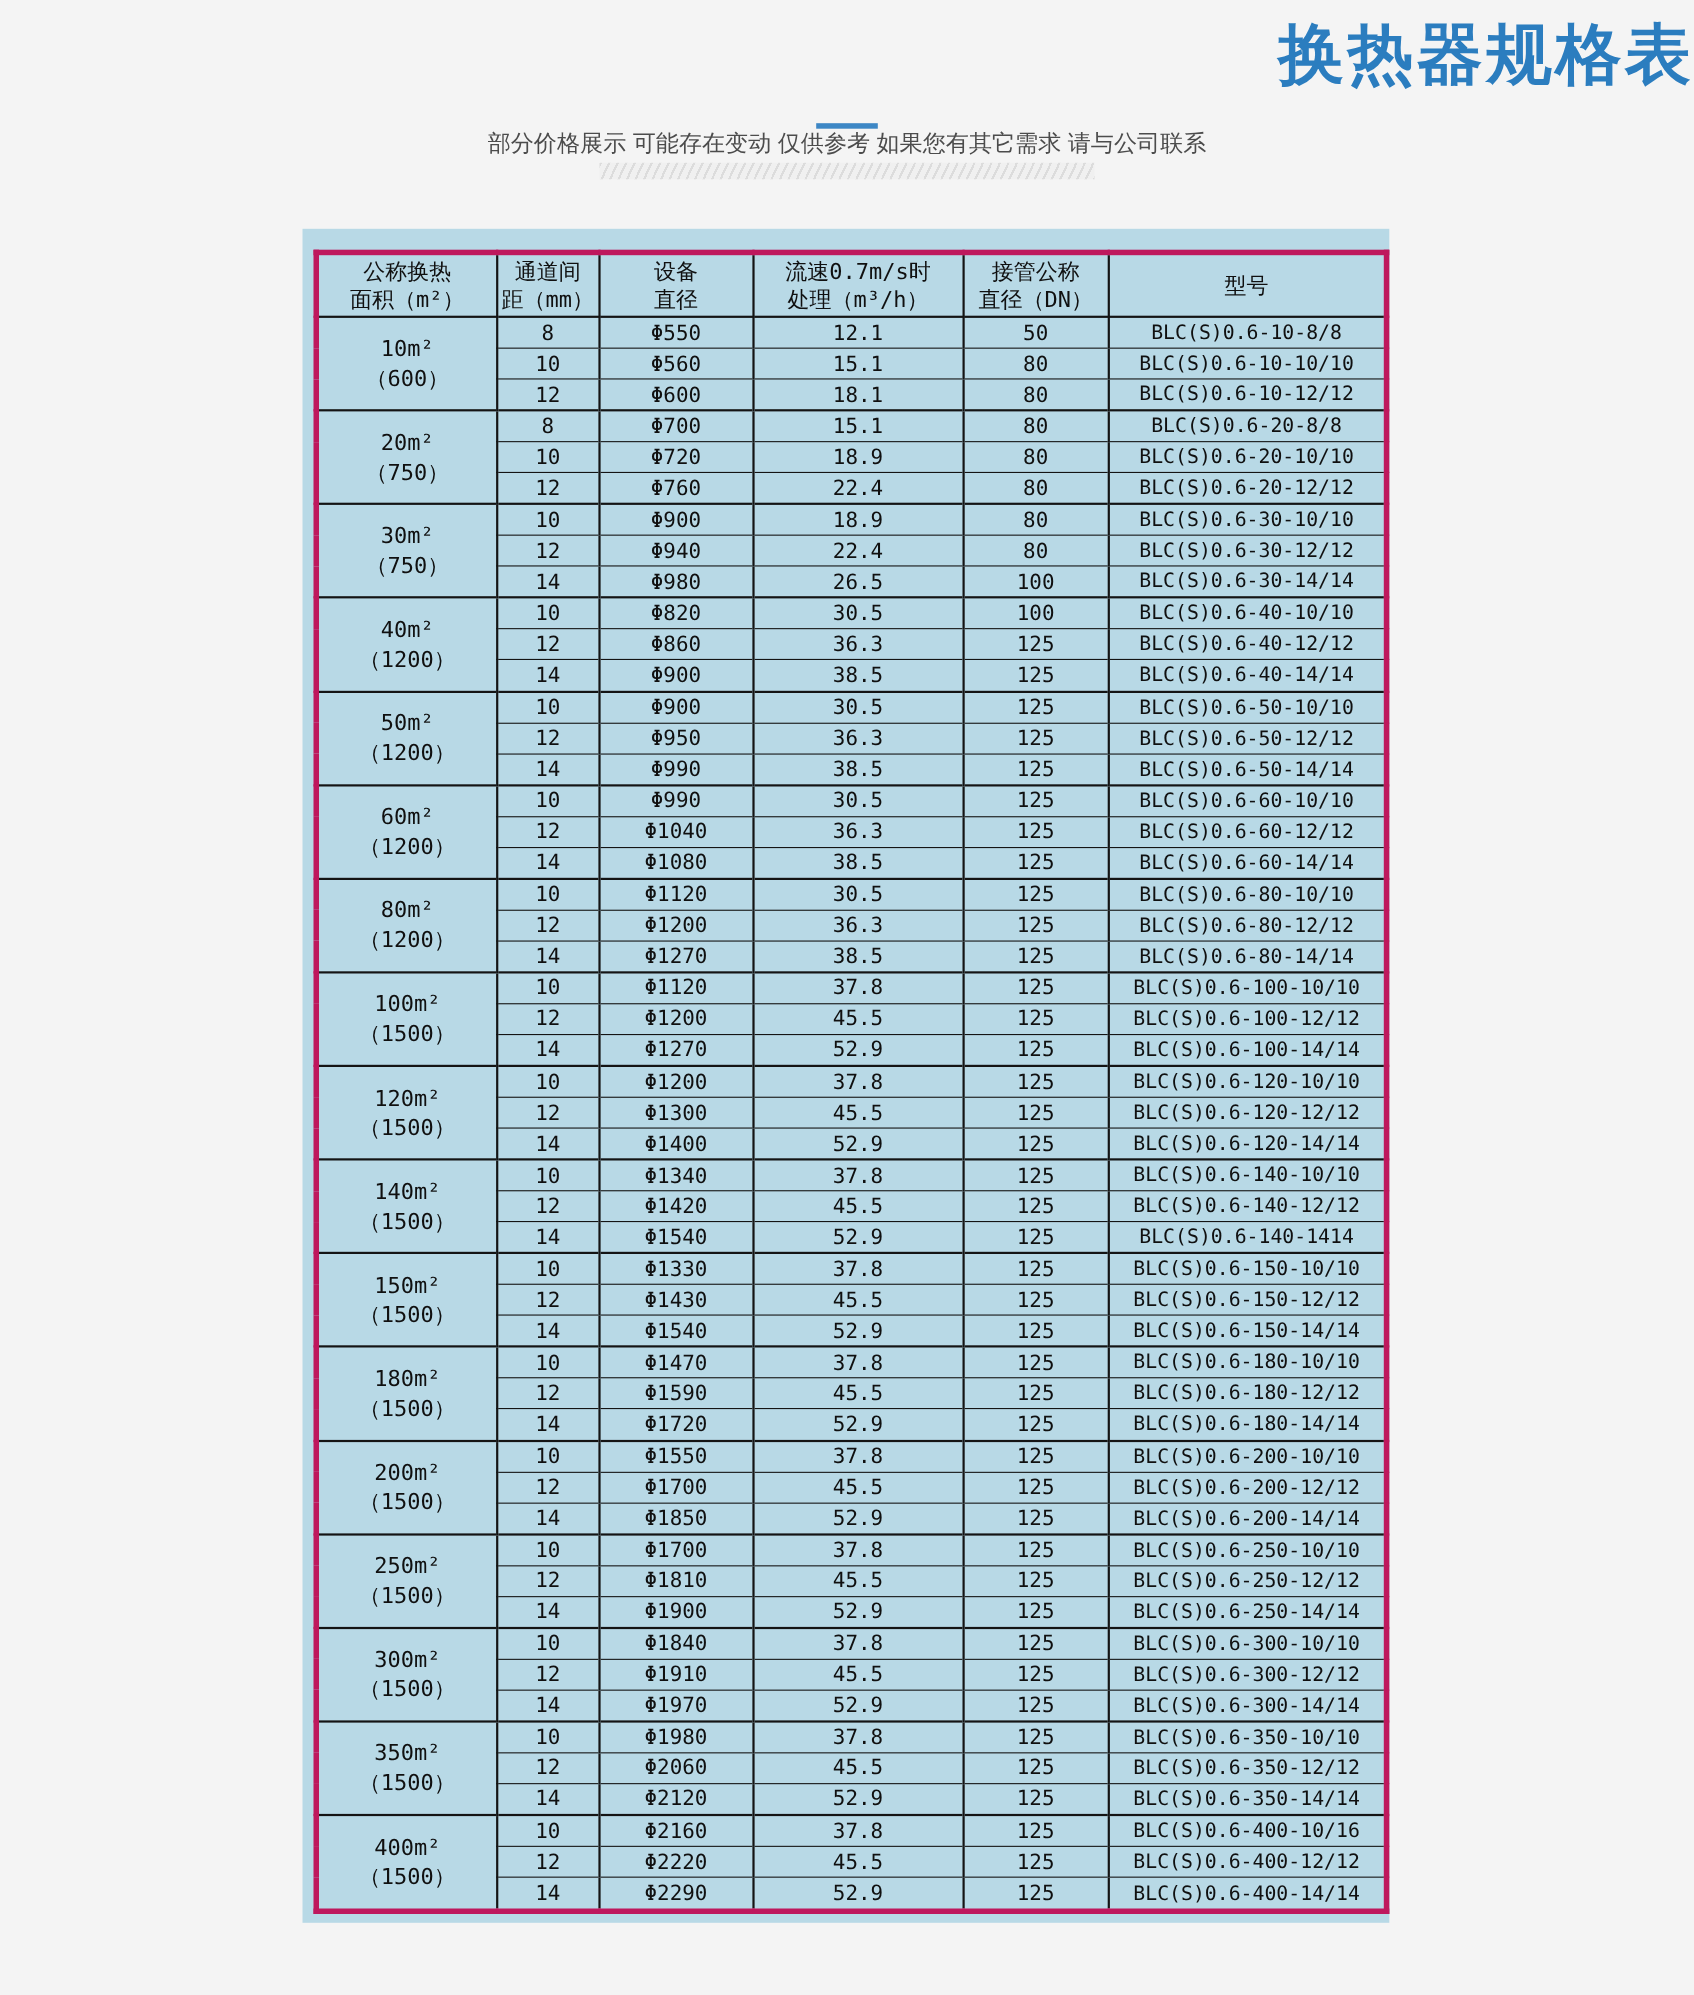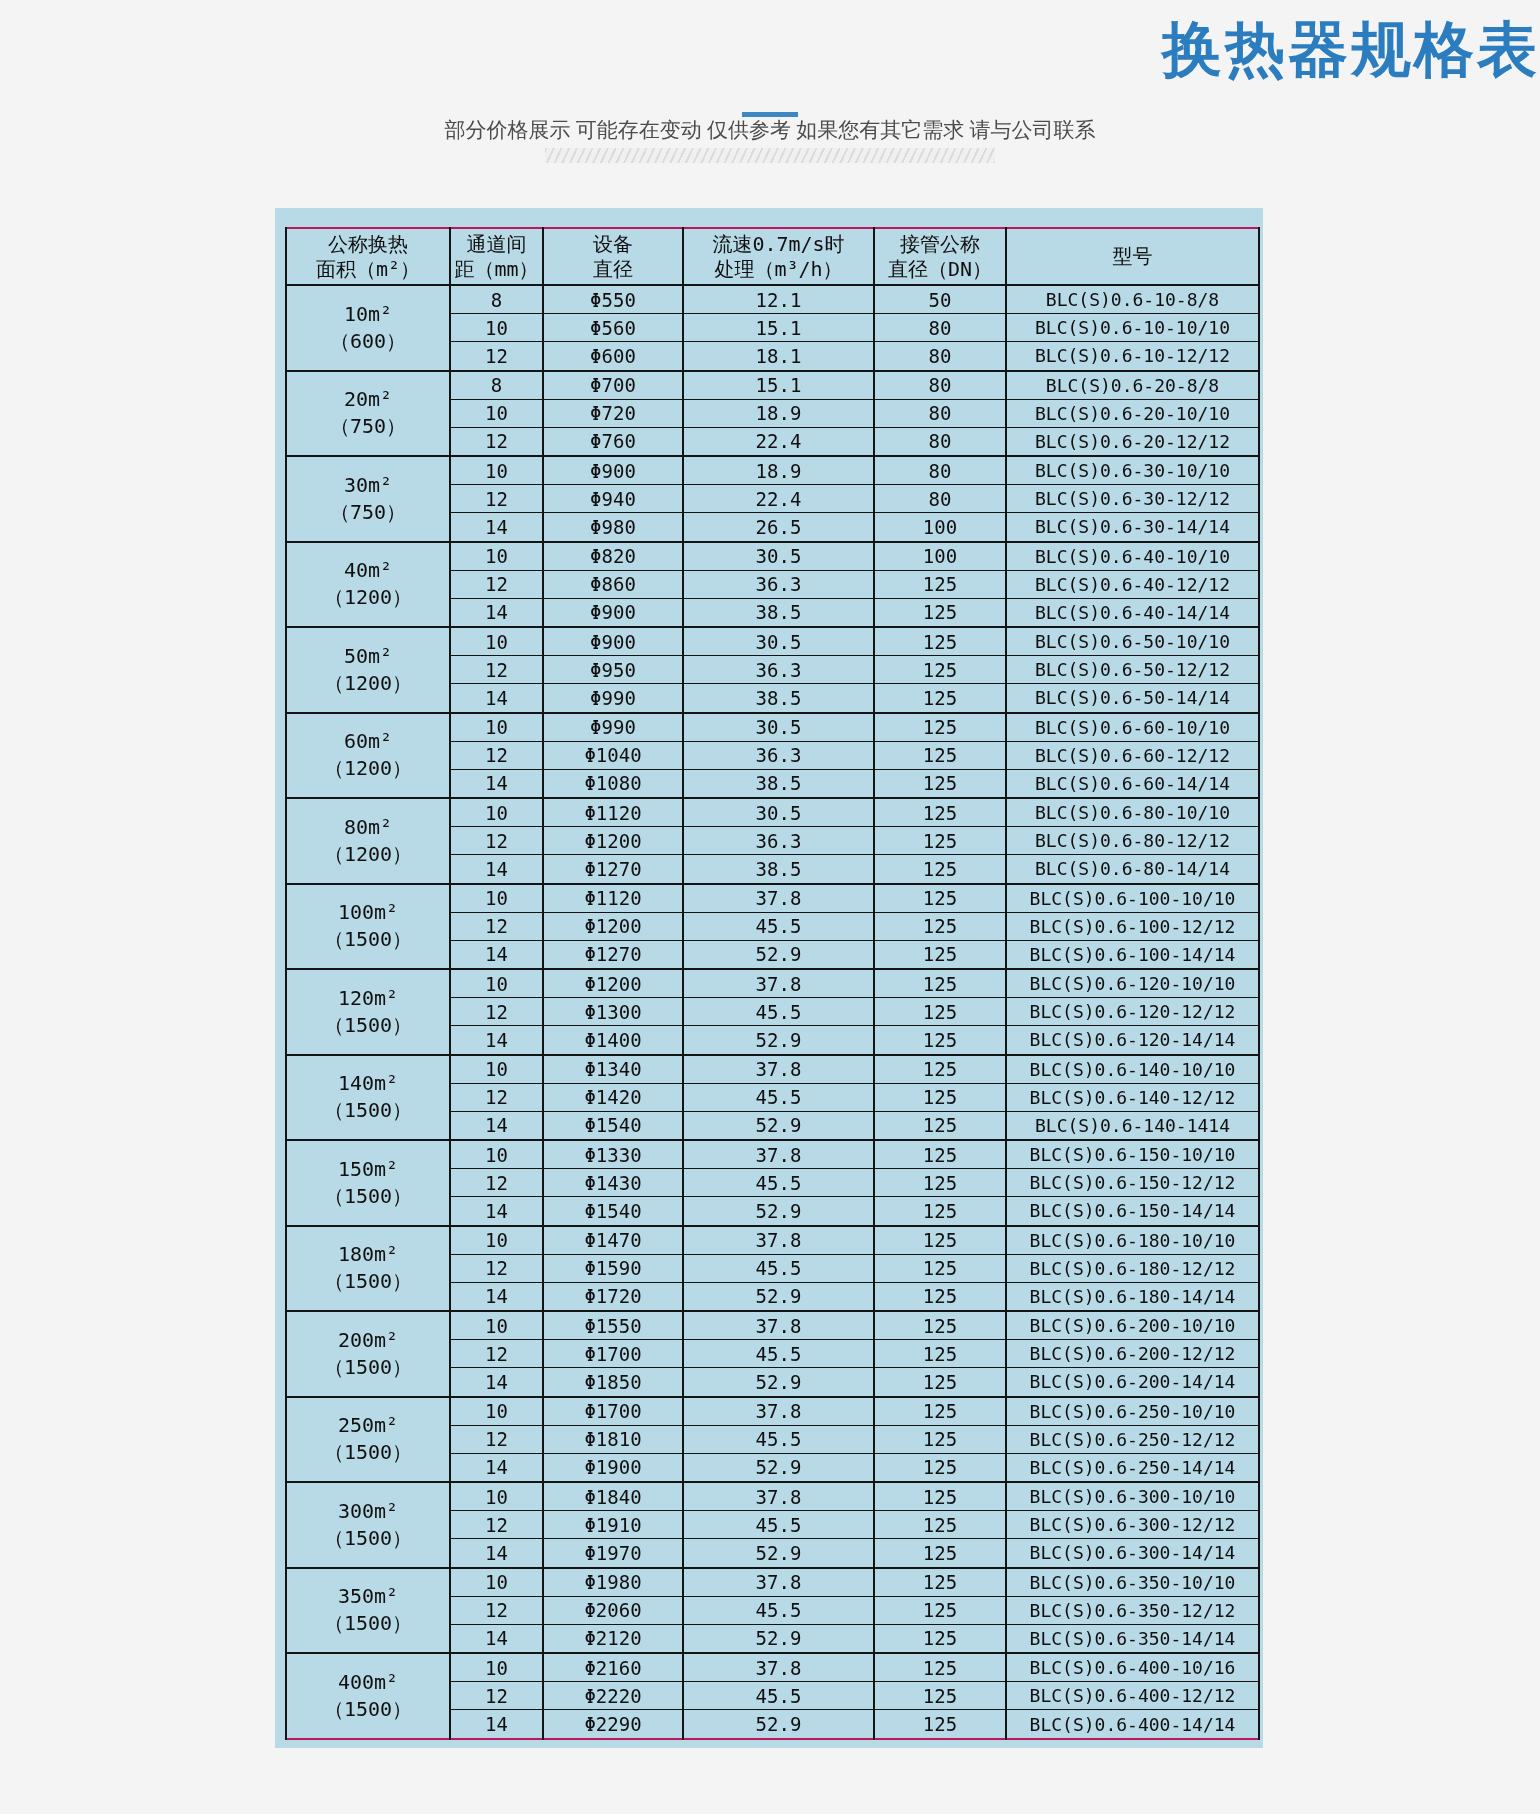--- a/index.html
+++ b/index.html
@@ -17,39 +17,39 @@
     font-weight: 900; font-size: 60px; letter-spacing: 3px;
     color: #2b7dbf;
   }
   .title-dash {
     position: absolute; top: 112px; left: 742px;
     width: 56px; height: 5px; background: #3d87c5;
   }
   .subtitle {
     position: absolute; top: 116px; left: 0; width: 1540px;
     margin: 0; text-align: center;
-    font-family: Liberation Serif, serif;
+    font-family: Liberation Sans, sans-serif;
     font-size: 21px; color: #4c4c4c;
   }
   .hatch-strip {
     position: absolute; top: 148px; left: 545px;
     width: 450px; height: 15px;
     background: repeating-linear-gradient(115deg,
       #dcdcdc 0px, #dcdcdc 2px, #f0f0f0 2px, #f0f0f0 7px);
   }
   .panel {
     position: absolute; top: 208px; left: 275px;
     width: 988px; height: 1540px;
     background: #b8d9e6;
   }
   table.spec {
     position: absolute; top: 19px; left: 10px;
     width: 973px; height: 1513px;
     border-collapse: collapse; table-layout: fixed;
-    border: 2px solid #be185d;
+    border: 5px solid #be185d;
     background: #b8d9e6;
   }
   th, td {
     border: 1px solid #141414;
     border-left-width: 2px; border-right-width: 2px;
     text-align: center; vertical-align: middle;
     padding: 0; color: #101010; font-weight: normal;
     font-family: "DejaVu Sans Mono", "Liberation Sans", monospace;
     overflow: hidden; white-space: nowrap;
   }

